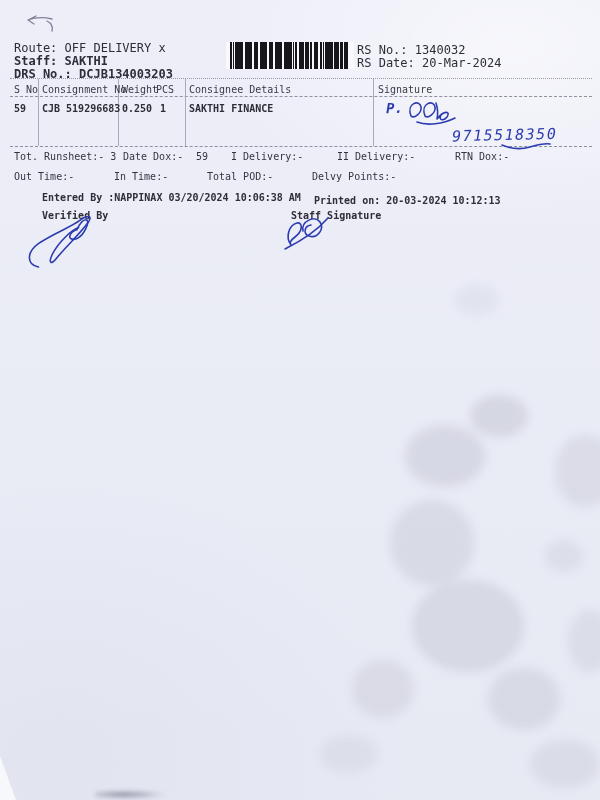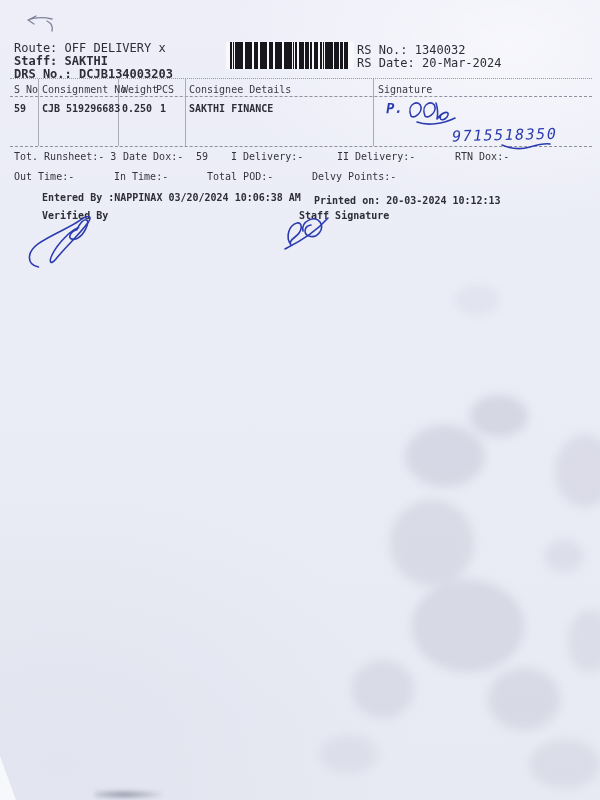--- a/index.html
+++ b/index.html
@@ -108,21 +108,21 @@
 
   <div class="abs tot" style="left:14px; top:171px;">Out Time:-</div>
   <div class="abs tot" style="left:114px; top:171px;">In Time:-</div>
   <div class="abs tot" style="left:207px; top:171px;">Total POD:-</div>
   <div class="abs tot" style="left:312px; top:171px;">Delvy Points:-</div>
 
   <div class="abs ftr" style="left:14px; top:192px;">Entered By :NAPPINAX 03/20/2024 10:06:38 AM</div>
   <div class="abs ftr" style="left:286px; top:195px;text-align:right;">Printed on: 20-03-2024 10:12:13</div>
 
   <div class="abs ftr" style="left:14px; top:210px;">Verified By</div>
-  <div class="abs ftr" style="left:263px; top:210px;margin-left:8px;">Staff Signature</div>
+  <div class="abs ftr" style="left:263px; top:210px;">Staff Signature</div>
 
   <svg class="ink abs" style="left:20px; top:214px; transform:rotate(-6deg);" width="92" height="56" viewBox="0 0 92 56">
     <path d="M16 50 C4 46 6 34 18 27 C32 19 52 14 62 8 C70 3 76 4 70 11 C60 22 44 34 34 44 C29 49 26 47 31 39 C38 28 52 17 60 15"></path>
     <path d="M58 17 C66 4 74 6 67 17 C62 25 55 28 51 25 C49 23 52 18 57 17"></path>
   </svg>
 
   <svg class="ink abs" style="left:280px; top:212px;" width="52" height="42" viewBox="0 0 52 42">
     <path d="M11 33 C5 25 9 13 17 11 C23 10 23 19 15 25 C11 28 9 31 11 33"></path>
     <path d="M23 19 C21 9 35 3 40 10 C45 17 37 27 29 24 C23 22 24 14 31 13"></path>
     <path d="M5 37 C17 31 35 21 48 6"></path>

